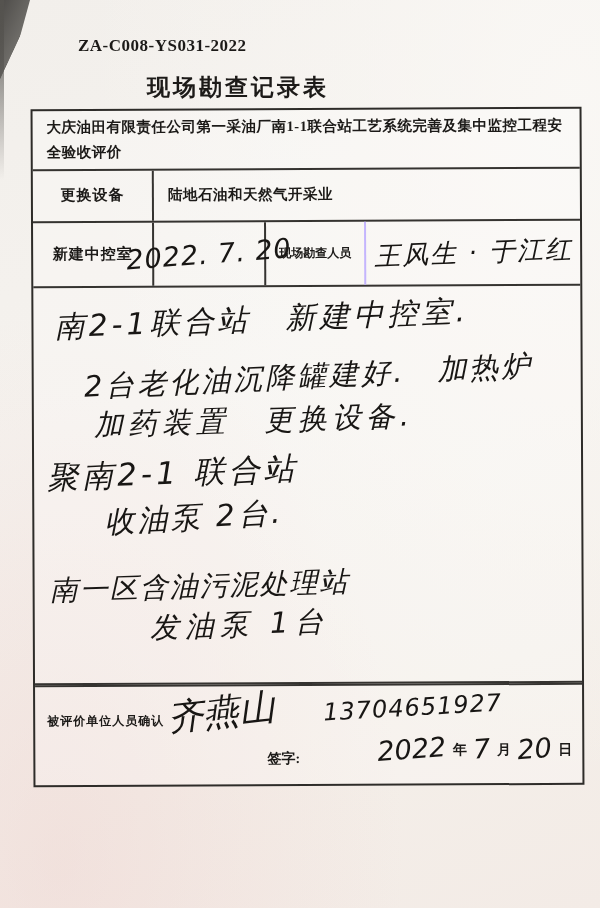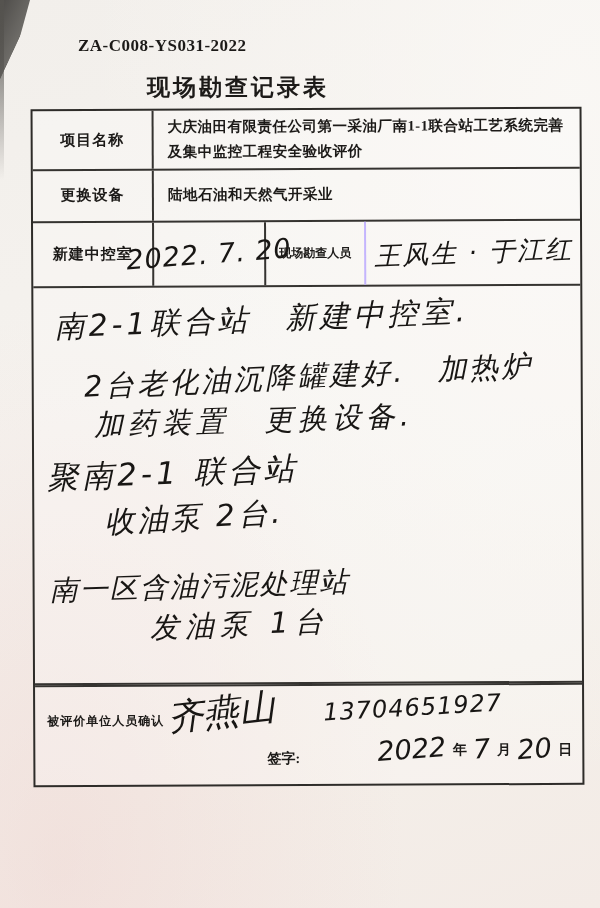--- a/index.html
+++ b/index.html
@@ -113,21 +113,20 @@
 
 <div class="scan-corner"></div>
 <div class="scan-edge-left"></div>
 
 <div class="doc-number">ZA-C008-YS031-2022</div>
 <div class="form-title">现场勘查记录表</div>
 
 <div class="form-table">
 
   <div class="trow row-project">
-    <div class="cell cell-label">项目名称</div>
     <div class="cell cell-value">大庆油田有限责任公司第一采油厂南1-1联合站工艺系统完善及集中监控工程安全验收评价</div>
   </div>
 
   <div class="trow row-industry">
     <div class="cell cell-label">更换设备</div>
     <div class="cell cell-value">陆地石油和天然气开采业</div>
   </div>
 
   <div class="trow row-survey">
     <div class="cell cell-label">新建中控室</div>

